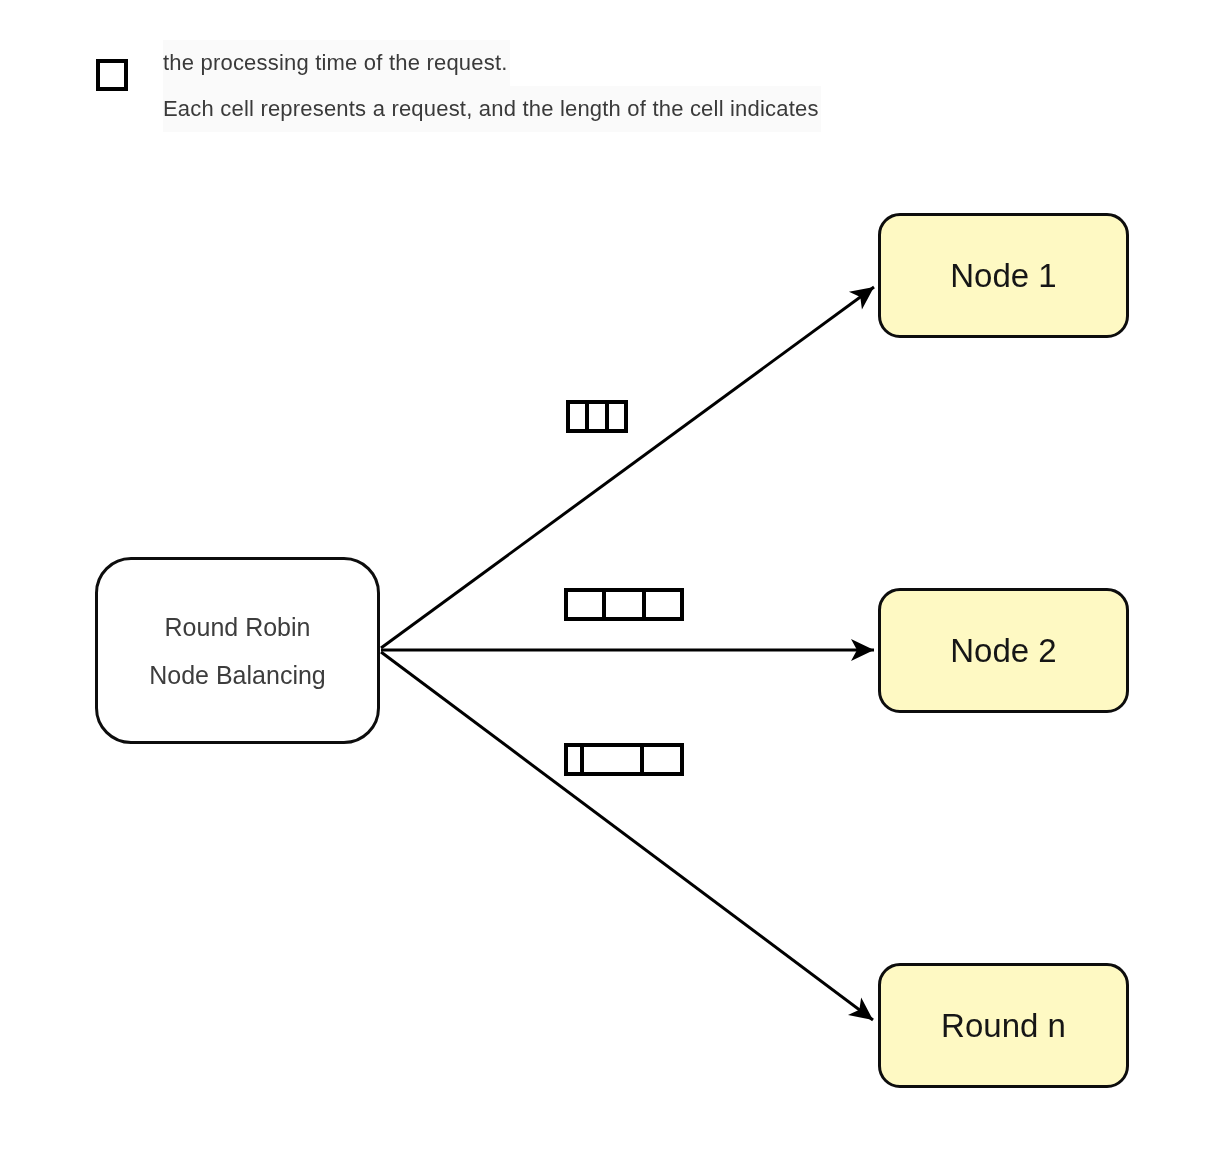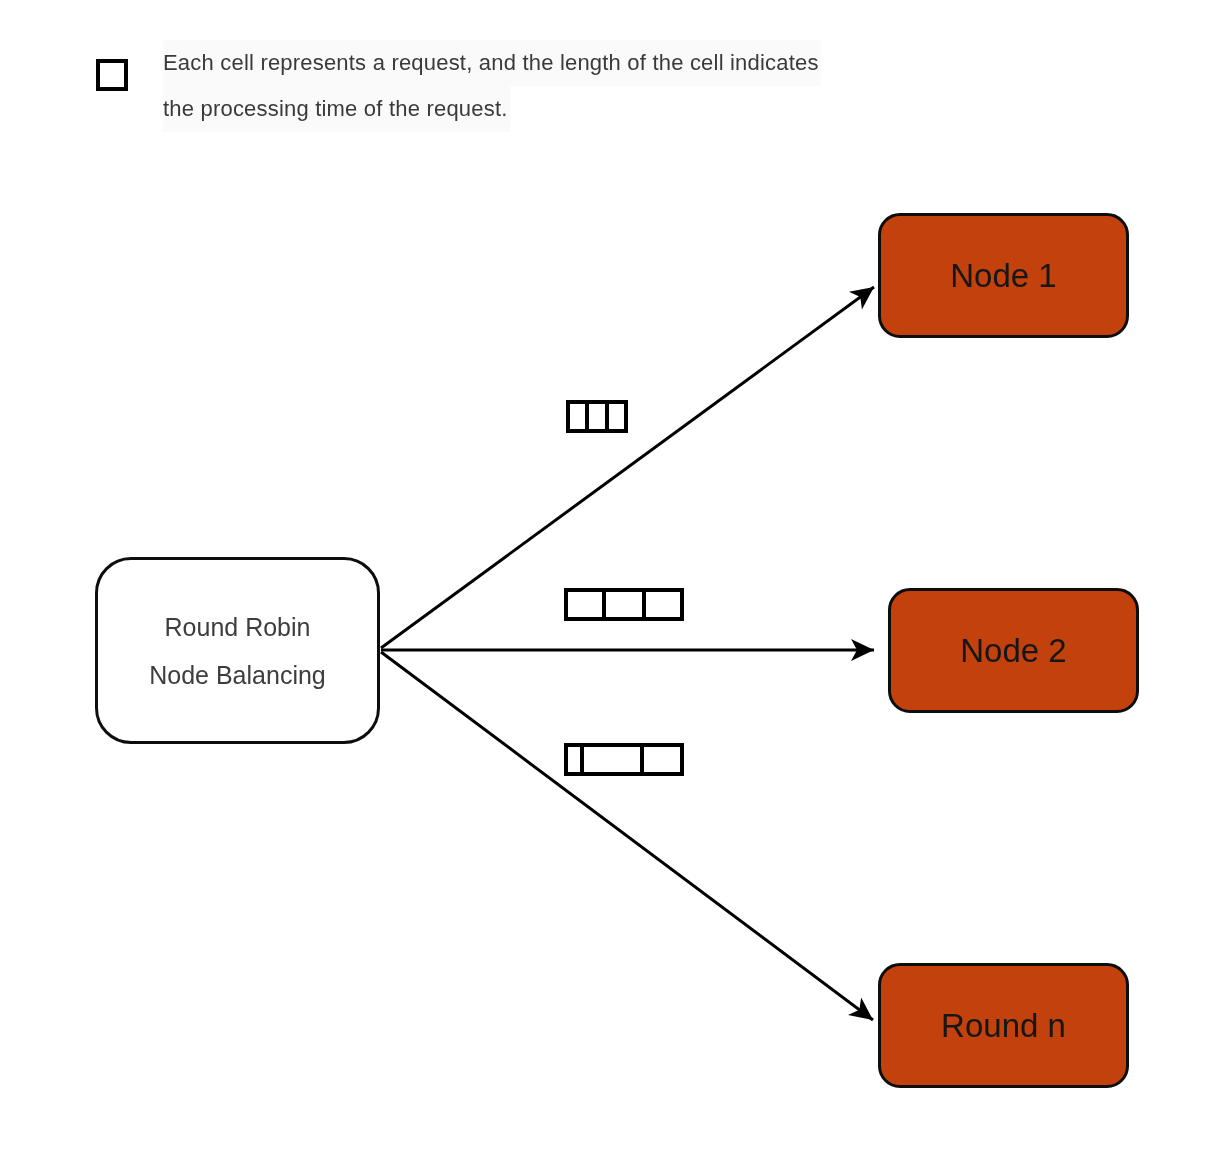--- a/index.html
+++ b/index.html
@@ -76,29 +76,29 @@
 
   
   .node-box {
     position: absolute;
     left: 878px;
     width: 251px;
     height: 125px;
     box-sizing: border-box;
     border: 3px solid #0d0d0d;
     border-radius: 22px;
-    background: #c2410c;
+    background: #fef9c3;
     display: flex;
     align-items: center;
     justify-content: center;
     font-size: 33px;
     color: #161616;
   }
   .node-1 { top: 213px; }
-  .node-2 { top: 588px; margin-left: 10px; }
+  .node-2 { top: 588px; }
   .node-n { top: 963px; }
 
   
   .cell-group {
     position: absolute;
     box-sizing: border-box;
     border: 4px solid #000000;
     background: #000000;
     display: flex;
     height: 33px;
@@ -125,22 +125,22 @@
         <path d="M2,2 L25,13 L2,24 L8,13 Z" fill="#000000"></path>
       </marker>
     </defs>
     <line x1="381" y1="648" x2="874" y2="287" stroke="#000000" stroke-width="3" marker-end="url(#arrowhead)"></line>
     <line x1="381" y1="650" x2="874" y2="650" stroke="#000000" stroke-width="3" marker-end="url(#arrowhead)"></line>
     <line x1="381" y1="652" x2="873" y2="1020" stroke="#000000" stroke-width="3" marker-end="url(#arrowhead)"></line>
   </svg>
 
   <div class="legend-square"></div>
   <div class="legend-text">
+    <span>the processing time of the request.</span>
     <span>Each cell represents a request, and the length of the cell indicates</span>
-    <span>the processing time of the request.</span>
   </div>
 
   <div class="source-box">
     <div>Round Robin</div>
     <div>Node Balancing</div>
   </div>
 
   <div class="node-box node-1">
     <span>Node 1</span>
   </div>

